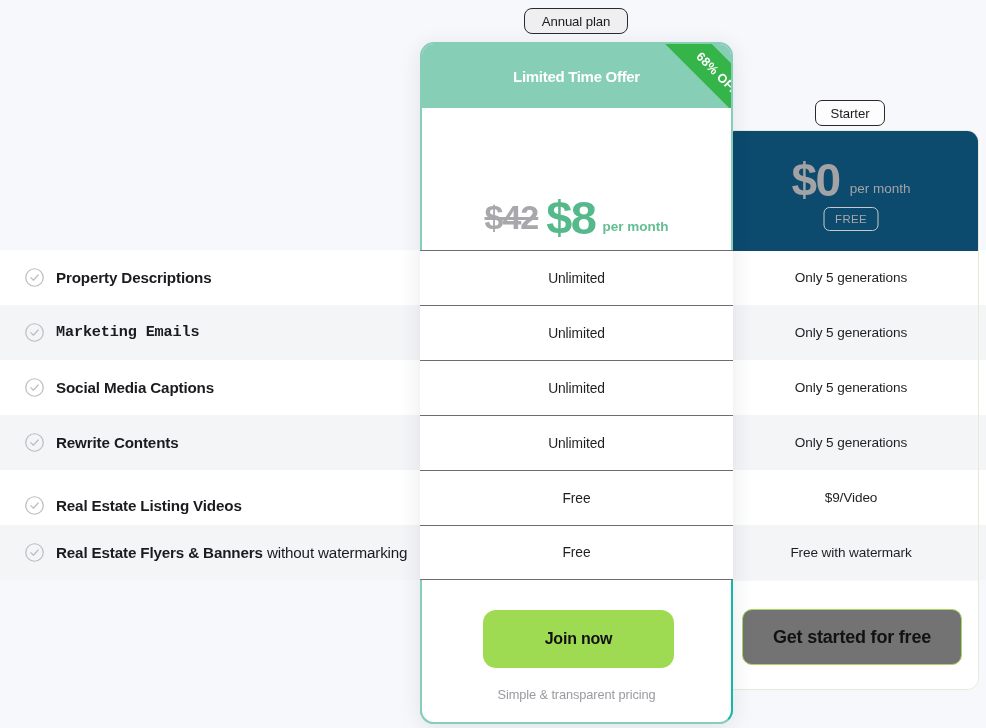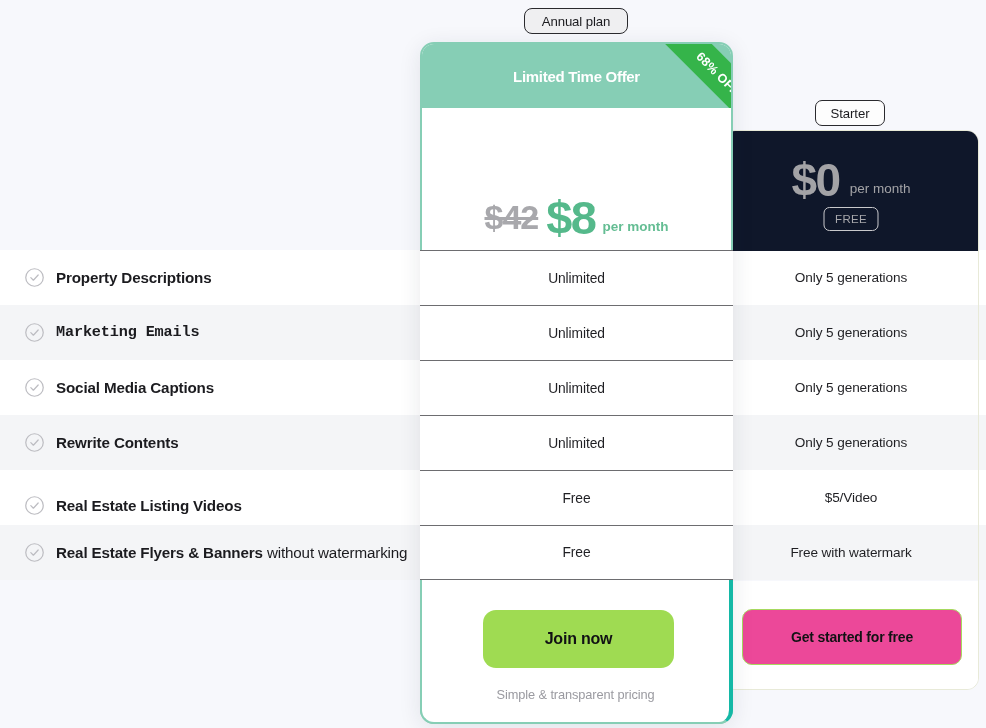--- a/index.html
+++ b/index.html
@@ -99,21 +99,21 @@
     background: transparent;
     z-index: 2;
     overflow: hidden;
   }
   #starter-head {
     position: absolute;
     left: 0;
     top: 0;
     width: 100%;
     height: 120px;
-    background: #0f172a;
+    background: #0c4a6e;
   }
   #starter-priceline {
     position: absolute;
     left: 0;
     top: 22px;
     width: 100%;
     text-align: center;
     white-space: nowrap;
   }
   #starter-price {
@@ -157,25 +157,25 @@
     background: #ffffff;
   }
   #starter-cta {
     position: absolute;
     left: 18px;
     top: 28px;
     width: 220px;
     height: 56px;
     border: 1.4px solid #a6d95f;
     border-radius: 10px;
-    background: #ec4899;
-    display: flex;
-    align-items: center;
-    justify-content: center;
-    font-size: 14px;
+    background: #737373;
+    display: flex;
+    align-items: center;
+    justify-content: center;
+    font-size: 18px;
     font-weight: 700;
     color: #121214;
     cursor: pointer;
     letter-spacing: -0.2px;
     text-align: center;
   }
 
   
   #starter-values {
     position: absolute;
@@ -364,21 +364,21 @@
   
   #featured-cta-zone {
     position: absolute;
     left: 420px;
     top: 580px;
     width: 313px;
     height: 144px;
     z-index: 7;
     background: #ffffff;
     border-left: 2px solid #86ceb5;
-    border-right: 4px solid #14b8a6;
+    border-right: 2px solid #14b8a6;
     border-bottom: 2px solid #86ceb5;
     border-bottom-left-radius: 14px;
     border-bottom-right-radius: 14px;
   }
   #join-btn {
     position: absolute;
     left: 61px;
     top: 30px;
     width: 191px;
     height: 58px;
@@ -427,21 +427,21 @@
   <div id="starter-cta-panel">
     <div id="starter-cta">Get started for free</div>
   </div>
 </div>
 
 <div id="starter-values">
     <div class="starter-cell" style="top: 0px; height: 55px;">Only 5 generations</div>
     <div class="starter-cell" style="top: 55px; height: 55px;">Only 5 generations</div>
     <div class="starter-cell" style="top: 110px; height: 55px;">Only 5 generations</div>
     <div class="starter-cell" style="top: 165px; height: 55px;">Only 5 generations</div>
-    <div class="starter-cell" style="top: 220px; height: 55px;">$5/Video</div>
+    <div class="starter-cell" style="top: 220px; height: 55px;">$9/Video</div>
     <div class="starter-cell" style="top: 275px; height: 55px;">Free with watermark</div>
   </div>
 
 <div id="feature-col">
     <div class="feature-row" style="top: 0px; height: 55px;">
       <span class="check-icon"><svg viewBox="0 0 24 24" fill="none" xmlns="http://www.w3.org/2000/svg">
           <circle cx="12" cy="12" r="10" stroke="#bdbdc2" stroke-width="1.4"></circle>
           <path d="M7.8 12.2l2.9 2.9 5.5-6.0" stroke="#bdbdc2" stroke-width="1.4" stroke-linecap="round" stroke-linejoin="round"></path>
         </svg></span>
       <span class="feature-label">Property Descriptions</span>

